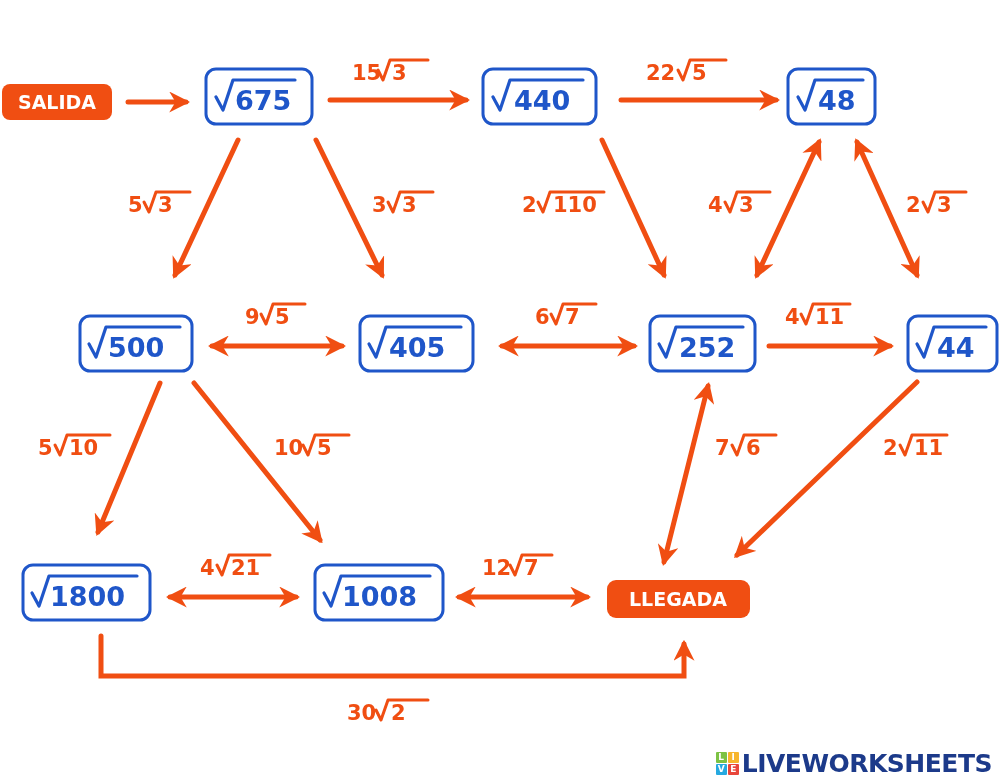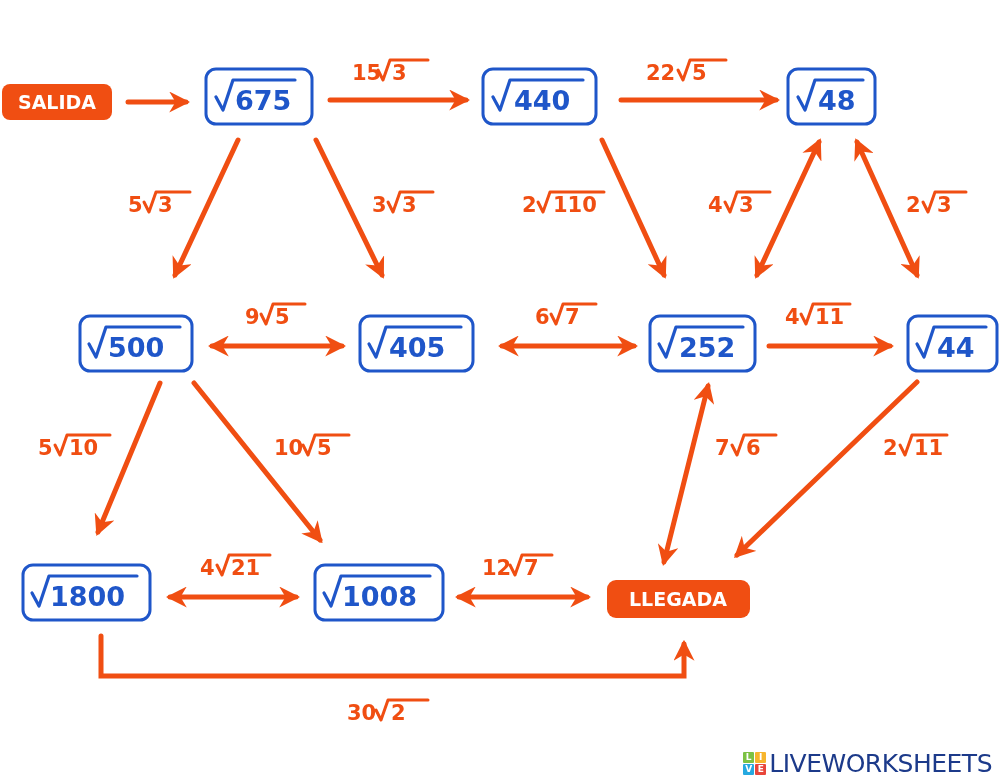--- a/index.html
+++ b/index.html
@@ -9,21 +9,21 @@
     .node-text { fill: #1f56c9; font-family: "DejaVu Sans", sans-serif; font-weight: bold; font-size: 27px; }
     .rad { fill: none; stroke: #1f56c9; stroke-width: 3.2; stroke-linejoin: round; stroke-linecap: round; }
     .term-box { fill: #f04e12; }
     .term-text { fill: #ffffff; font-family: "DejaVu Sans", sans-serif; font-weight: bold; font-size: 19px; }
     .edge { stroke: #f04e12; stroke-width: 5; fill: none; stroke-linecap: round; }
     .elabel { fill: #f04e12; font-family: "DejaVu Sans", sans-serif; font-weight: bold; font-size: 21px; }
     .erad { fill: none; stroke: #f04e12; stroke-width: 3; stroke-linejoin: round; stroke-linecap: round; }
     .brand { position: absolute; right: 8px; top: 748px; height: 30px; display: flex; align-items: center; }
     .brand-logo { display: grid; grid-template-columns: 11px 11px; grid-template-rows: 11px 11px; gap: 1px; margin-right: 3px; }
     .brand-logo span { display: block; font-family: "DejaVu Sans", sans-serif; font-size: 9px; font-weight: bold; color: #fff; text-align: center; line-height: 11px; border-radius: 1px; }
-    .brand-text { font-family: "DejaVu Sans", sans-serif; font-weight: normal; font-size: 25px; color: #1c3a8a; letter-spacing: -0.5px; }
+    .brand-text { font-family: "DejaVu Sans", sans-serif; font-weight: bold; font-size: 25px; color: #1c3a8a; letter-spacing: -0.5px; }
   </style>
 </head>
 <body>
 
 <svg id="diagram" viewBox="0 0 1000 784" xmlns="http://www.w3.org/2000/svg">
   <defs>
     <marker id="ah" viewBox="0 0 10 10" refX="8" refY="5" markerWidth="4.2" markerHeight="4.2" orient="auto-start-reverse" markerUnits="strokeWidth">
       <path d="M0,0 L10,5 L0,10 L3,5 Z" fill="#f04e12"></path>
     </marker>
   </defs>

